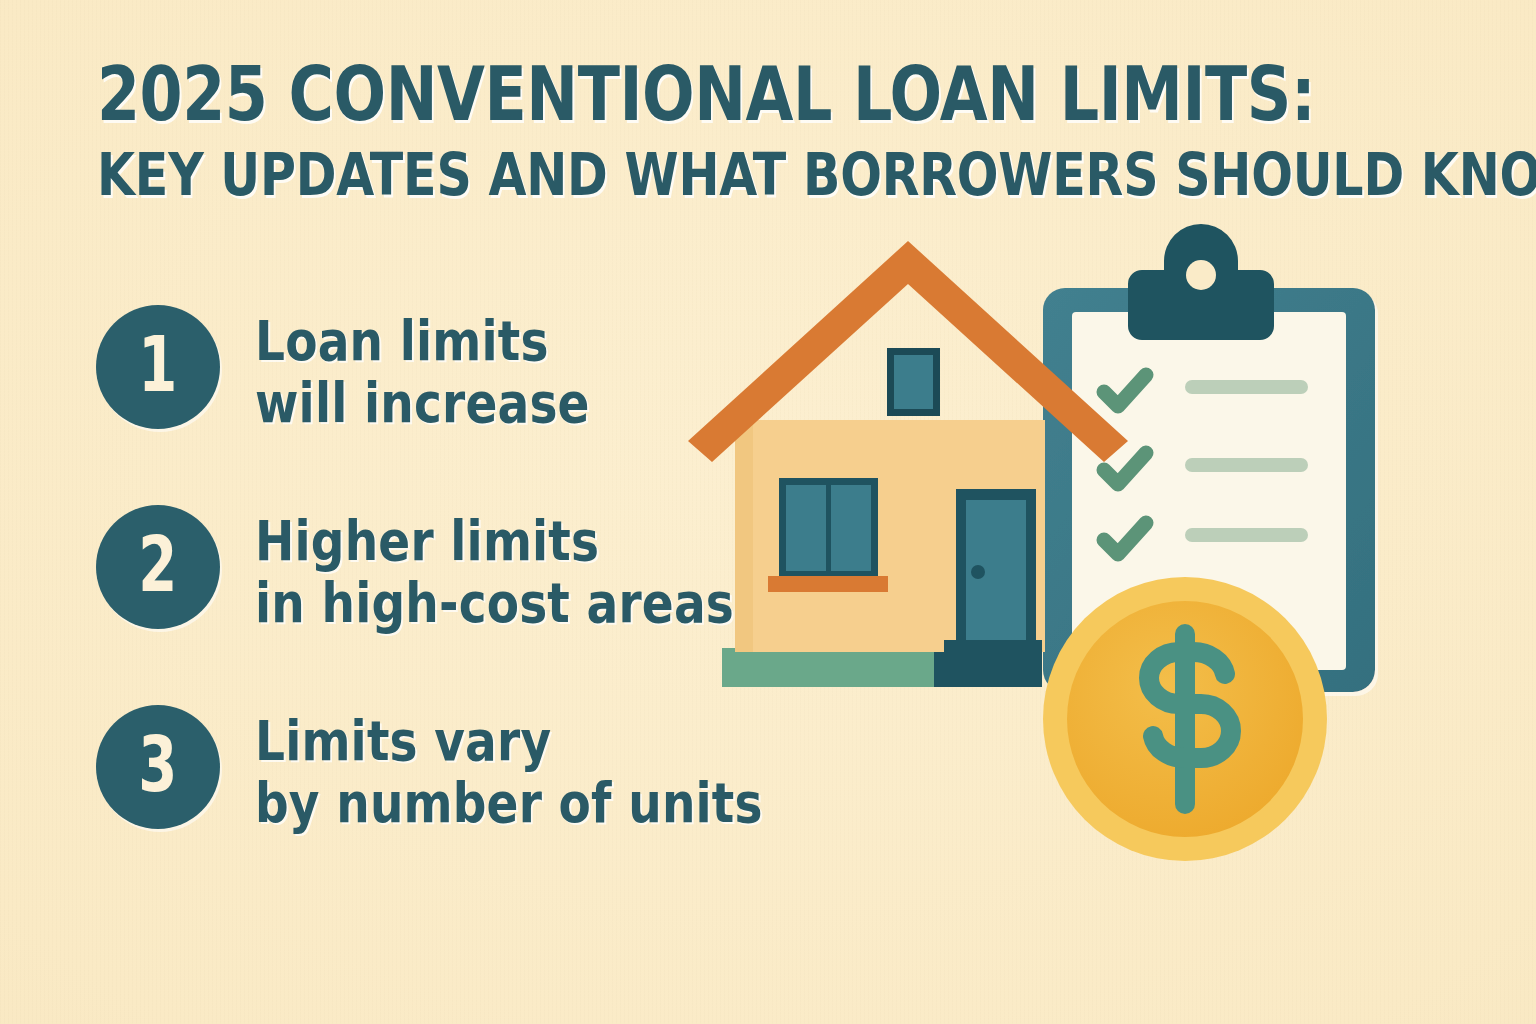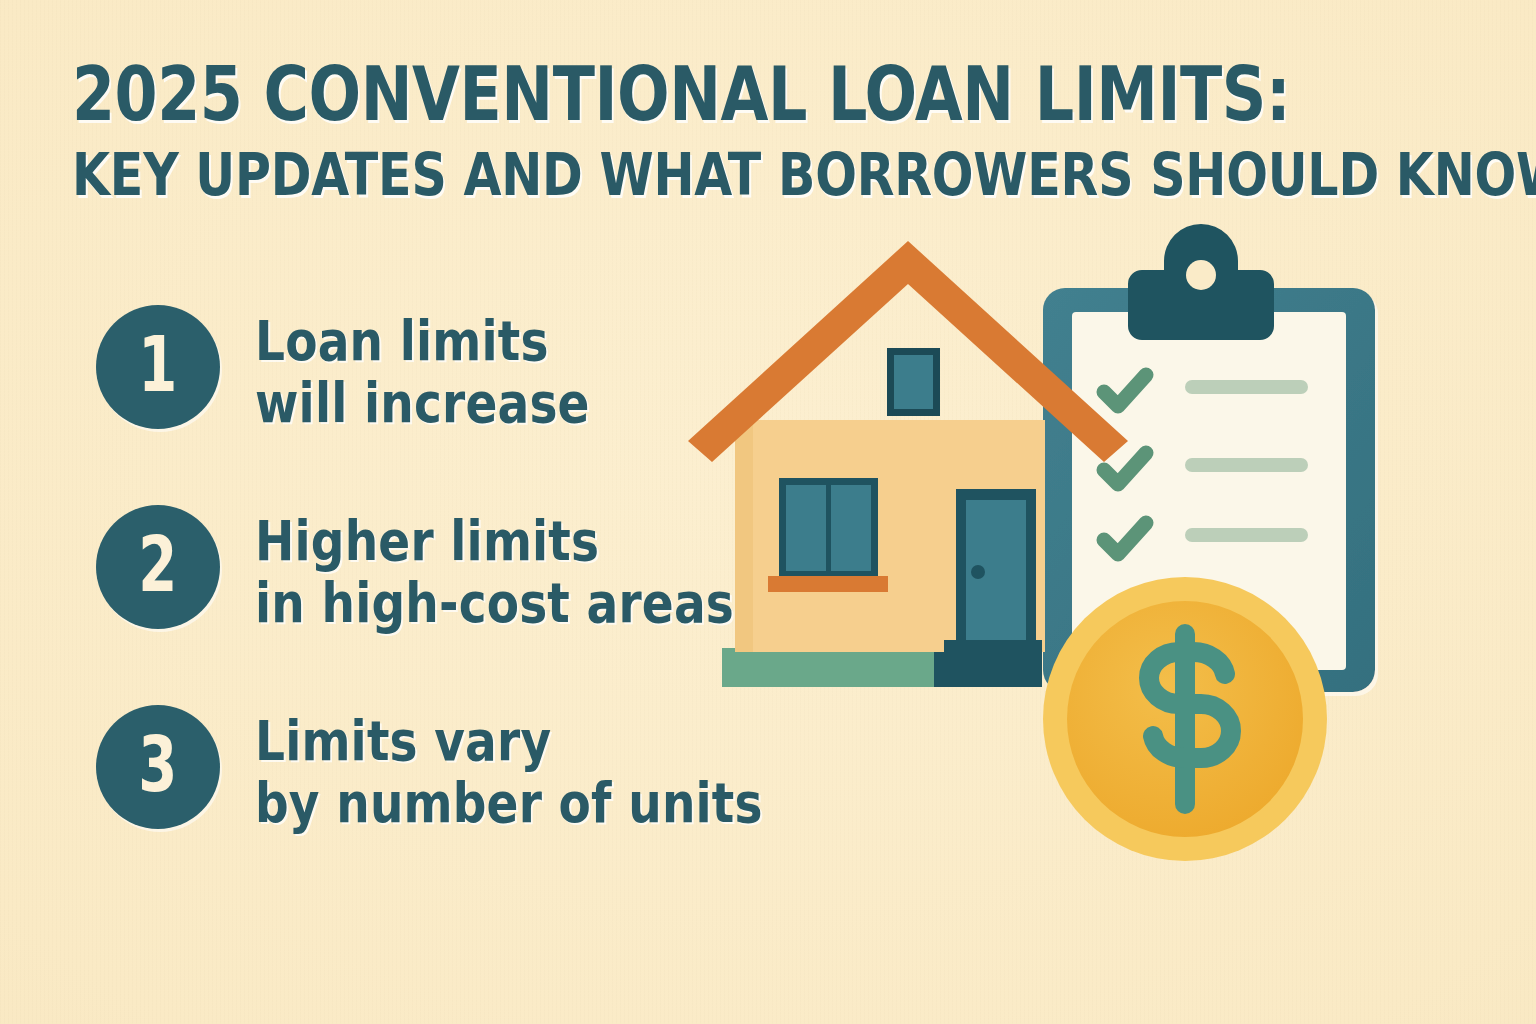--- a/index.html
+++ b/index.html
@@ -30,21 +30,21 @@
     opacity: .30;
     background-image:
       repeating-linear-gradient(0deg, rgba(255,255,255,.45) 0 1px, rgba(0,0,0,0) 1px 3px),
       repeating-linear-gradient(90deg, rgba(160,140,100,.10) 0 1px, rgba(0,0,0,0) 1px 4px);
     mix-blend-mode: multiply;
   }
 
   
   #title-block {
     position: absolute;
-    left: 72px;
+    left: 97px;
     top: 58px;
     width: 1380px;
     z-index: 40;
   }
   .title-line1 {
     font-family: "Liberation Sans Narrow", "DejaVu Sans Condensed", "Liberation Sans", sans-serif;
     font-weight: 700;
     font-size: 74px;
     line-height: 0.98;
     letter-spacing: -0.5px;

